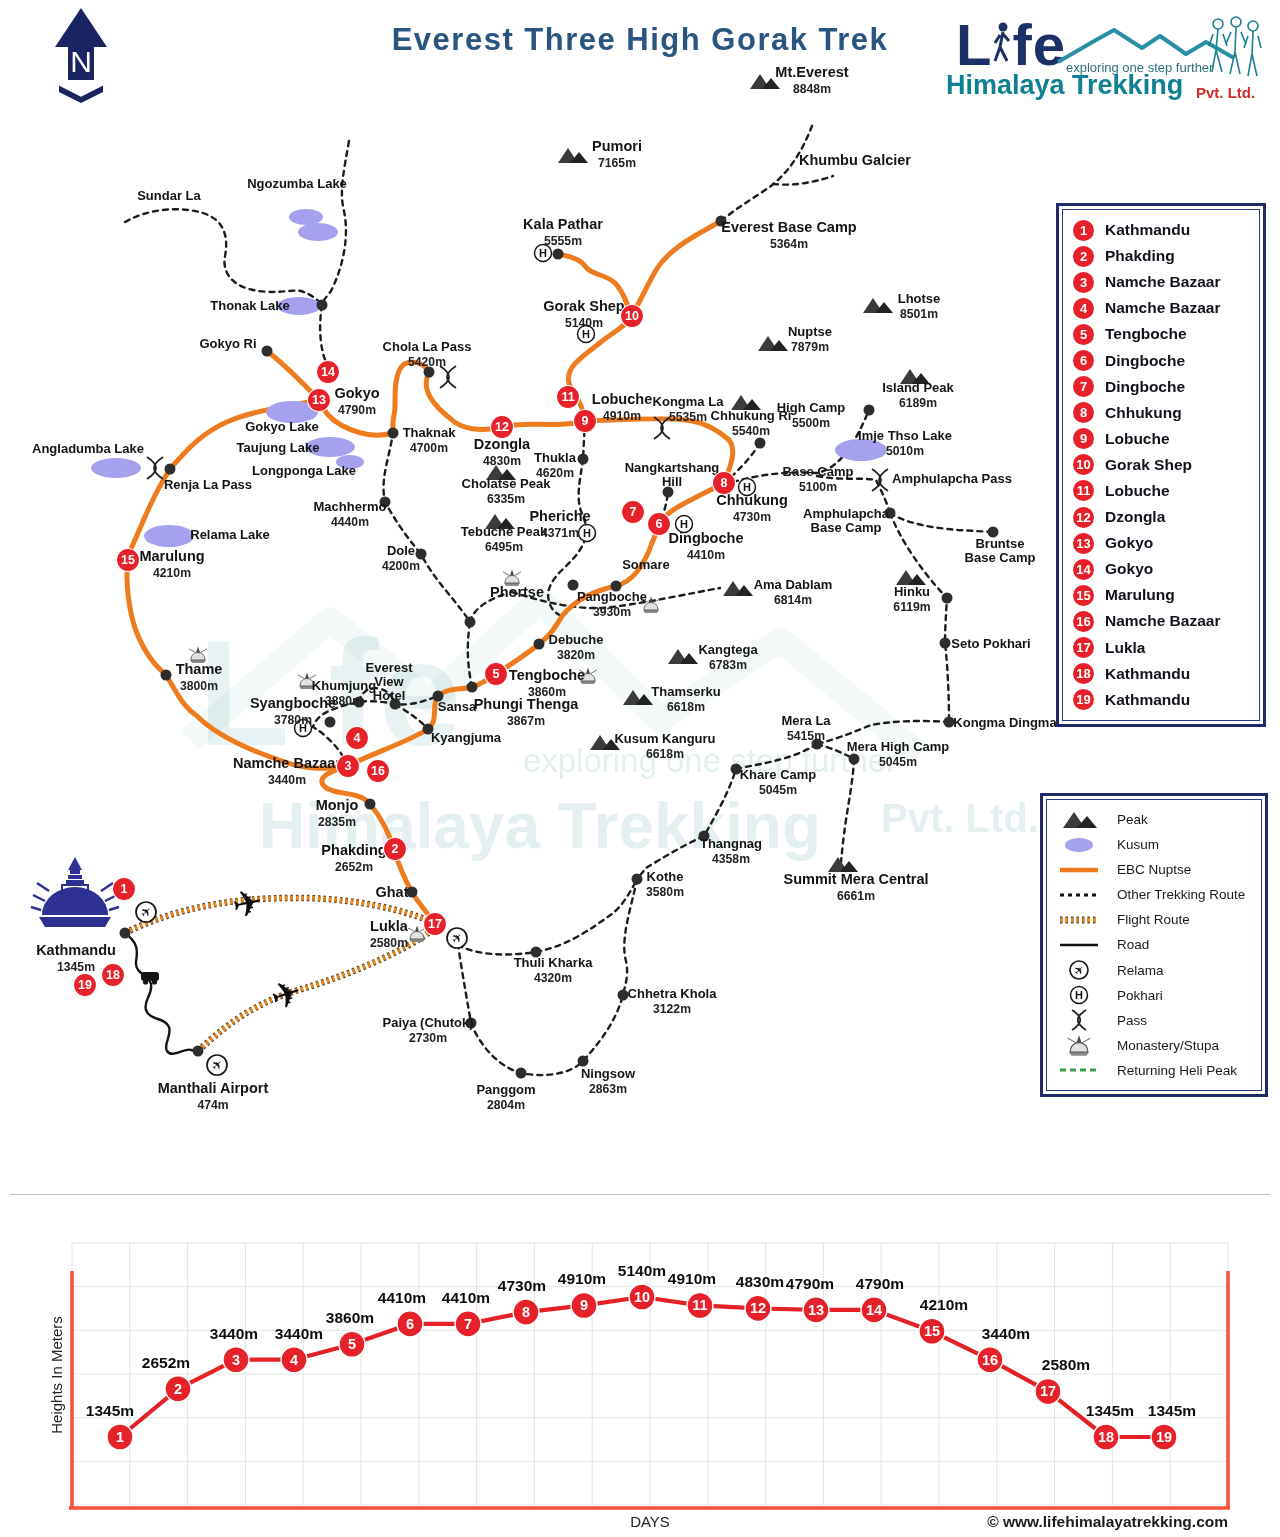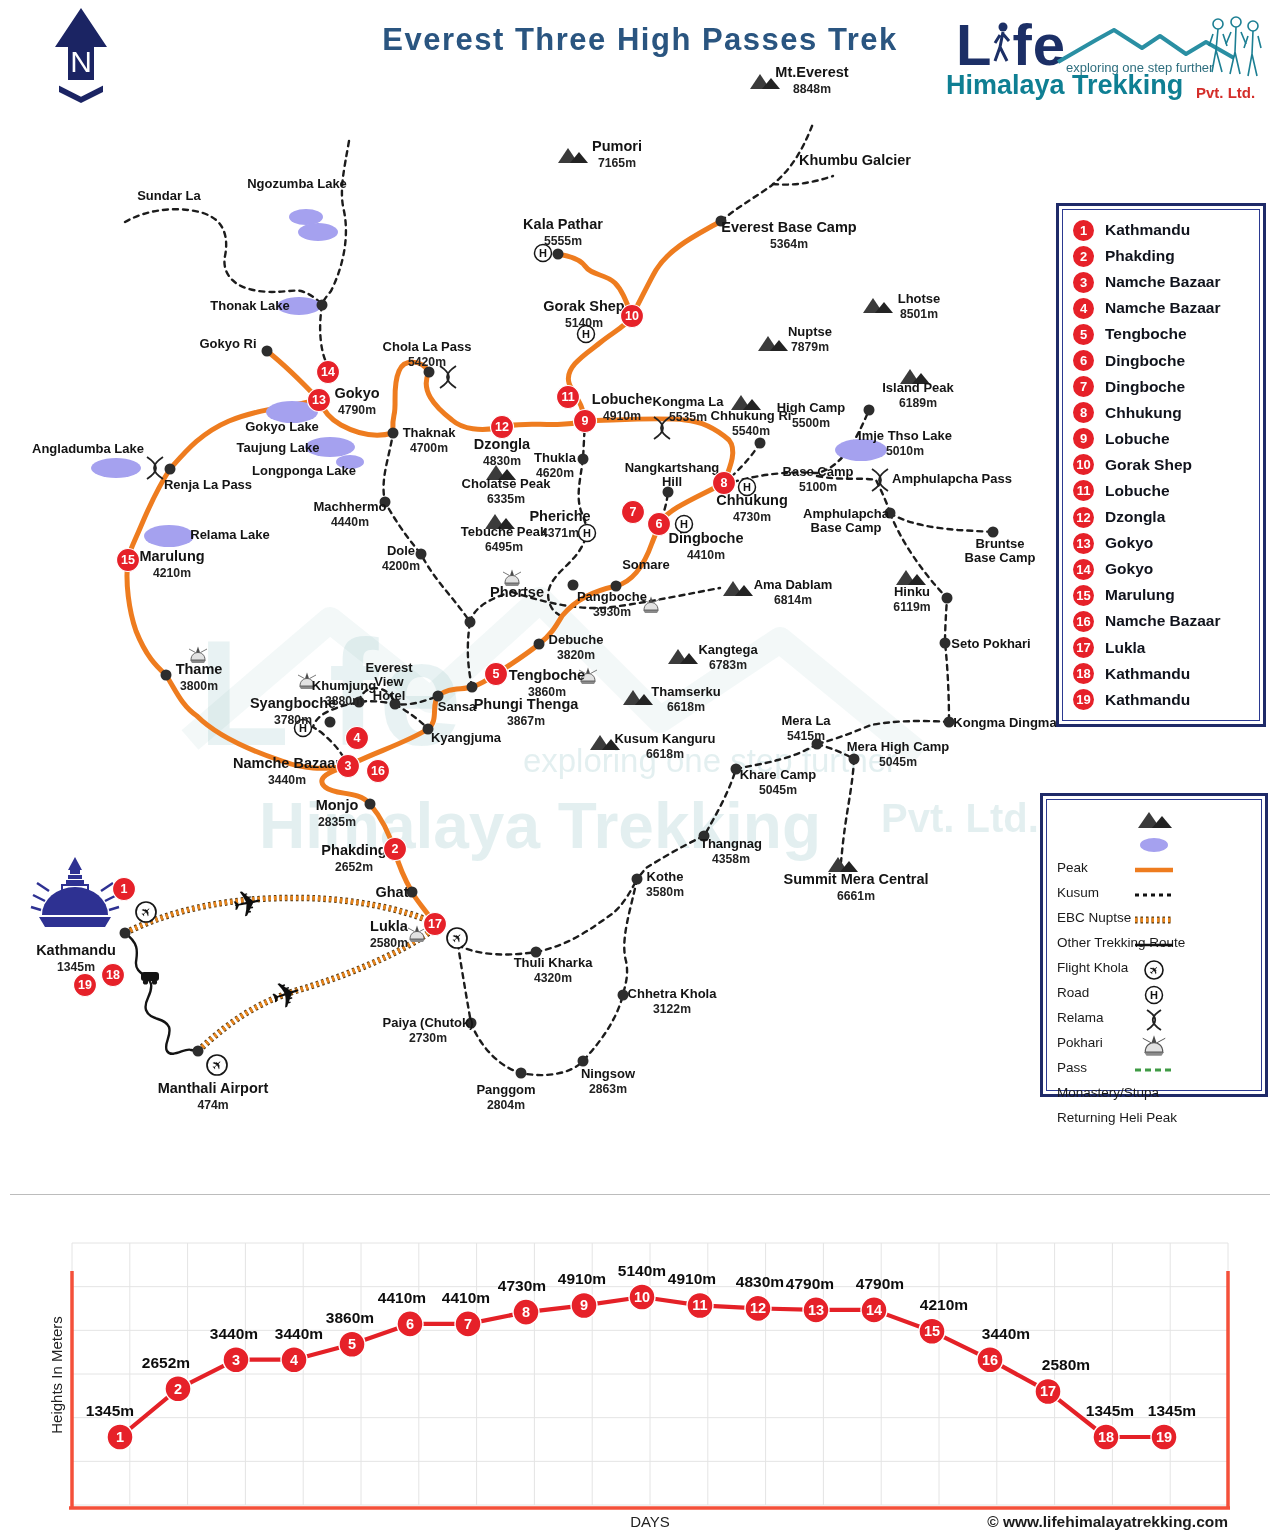--- a/index.html
+++ b/index.html
@@ -20,39 +20,39 @@
   
   .panel{position:absolute;background:#fff;border:3px solid #1f2a68;padding:3px;z-index:5;}
   .panel-inner{border:1.6px solid #2b3990;height:100%;box-sizing:border-box;
                padding:7px 10px;display:flex;flex-direction:column;justify-content:space-around;}
   #itinerary{top:203px;left:1056px;width:198px;height:512px;}
   #legend{top:793px;left:1040px;width:216px;height:292px;}
   .it-row{display:flex;align-items:center;gap:11px;height:26px;}
   .it-num{flex:0 0 21px;width:21px;height:21px;border-radius:50%;background:#e62129;color:#fff;
           font-size:13px;font-weight:bold;display:flex;align-items:center;justify-content:center;}
   .it-lbl{font-size:15.5px;font-weight:bold;color:#10131c;white-space:nowrap;}
-  .lg-row{display:flex;gap:8px;height:24px;flex-direction:column;}
+  .lg-row{display:flex;align-items:center;gap:16px;height:24px;}
   .lg-ic{flex:0 0 44px;display:flex;justify-content:center;}
   .lg-lbl{font-size:13.5px;color:#1a1a1a;white-space:nowrap;}
   
   #map-svg{position:absolute;top:0;left:0;z-index:1;}
   #chart-svg{position:absolute;top:1207px;left:0;z-index:1;}
   .divider{position:absolute;top:1194px;left:10px;right:10px;border-top:1.5px solid #bcbcbc;z-index:2;}
 </style>
 </head>
 <body>
 
 <svg class="north" width="60" height="104" viewBox="0 0 60 104">
   <path d="M29,2 L55,41 L42,41 L42,74 L16,74 L16,41 L3,41 Z" fill="#1b2463"></path>
   <text x="29" y="66" text-anchor="middle" font-size="30" fill="#fff" font-family="Liberation Sans, sans-serif">N</text>
   <path d="M7,78 L29,89 L51,78 L51,86 L29,97 L7,86 Z" fill="#1b2463"></path>
   <path d="M7,78 L29,89 L51,78" fill="none" stroke="#fff" stroke-width="3"></path>
 </svg>
 
-<div class="title">Everest Three High Passes Trek</div>
+<div class="title">Everest Three High Gorak Trek</div>
 
 <div class="logo">
   <div class="lword"><span>L</span><svg width="20" height="44" viewBox="0 0 20 44" style="vertical-align:baseline">
         <circle cx="11" cy="6" r="4.5" fill="#1c2f66"></circle>
         <path d="M11,11 L8,26 L3,40 M8,26 L15,40 M8,14 L3,22 M11,13 L17,20" stroke="#1c2f66" stroke-width="3" fill="none"></path>
       </svg><span>fe</span></div>
   <svg class="lmt" width="180" height="36" viewBox="0 0 180 36">
     <path d="M2,34 L40,12 L58,2 L86,20 L104,8 L130,26 L150,14 L178,30" fill="none" stroke="#2a8fa3" stroke-width="4" stroke-linejoin="round"></path>
   </svg>
   <div class="ltag">exploring one step further</div>
@@ -764,21 +764,21 @@
         </span>
         <span class="lg-lbl">Other Trekking Route</span>
       </div>
       <div class="lg-row">
         <span class="lg-ic">
           <svg width="44" height="24" viewBox="0 0 44 24">
             <line x1="3" y1="12" x2="41" y2="12" stroke="#5a3a10" stroke-width="7" stroke-dasharray="2.5 3"></line>
             <line x1="3" y1="12" x2="41" y2="12" stroke="#e8851c" stroke-width="4.5" stroke-dasharray="2.5 3"></line>
           </svg>
         </span>
-        <span class="lg-lbl">Flight Khola</span>
+        <span class="lg-lbl">Flight Route</span>
       </div>
       <div class="lg-row">
         <span class="lg-ic">
           <svg width="44" height="24" viewBox="0 0 44 24">
             <line x1="3" y1="12" x2="41" y2="12" stroke="#111" stroke-width="2.6"></line>
           </svg>
         </span>
         <span class="lg-lbl">Road</span>
       </div>
       <div class="lg-row">

